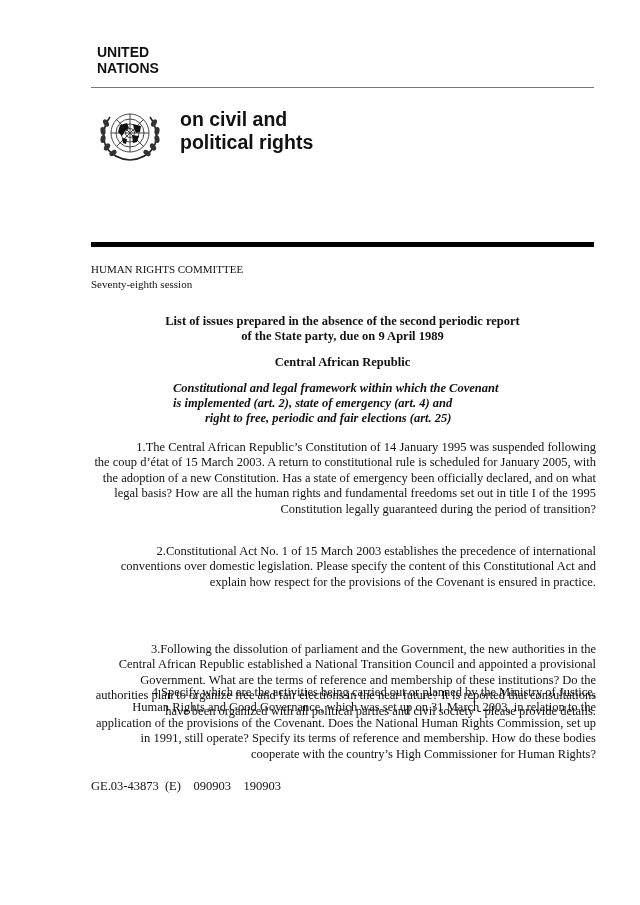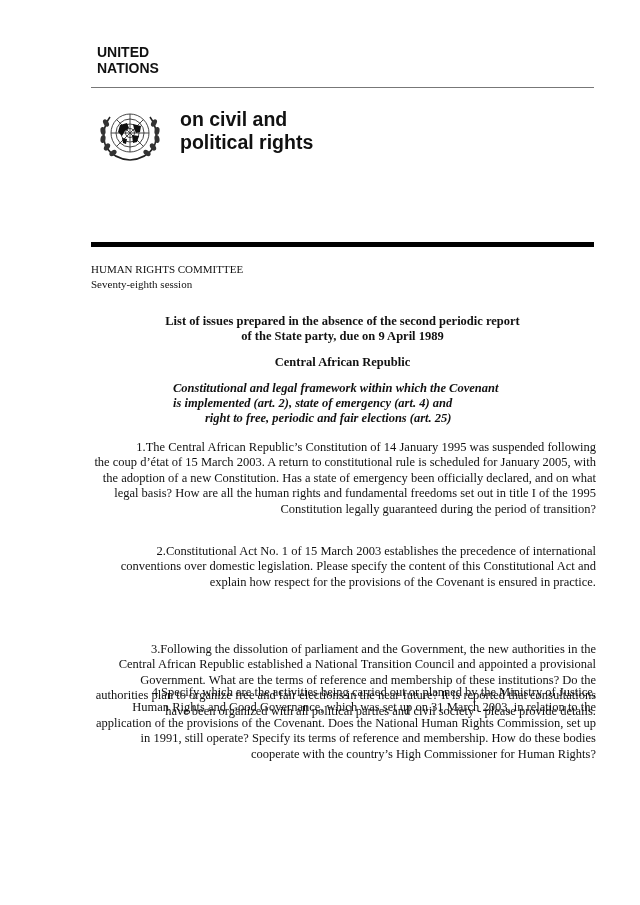--- a/index.html
+++ b/index.html
@@ -122,14 +122,15 @@
   </div>
 
   <div class="para serif p3">
     <span class="num">3.</span><span>Following the dissolution of parliament and the Government, the new authorities in the Central African Republic established a National Transition Council and appointed a provisional Government.  What are the terms of reference and membership of these institutions?  Do the authorities plan to organize free and fair elections in the near future?  It is reported that consultations have been organized with all political parties and civil society - please provide details.</span>
   </div>
 
   <div class="para serif p4">
     <span class="num">4.</span><span>Specify which are the activities being carried out or planned by the Ministry of Justice, Human Rights and Good Governance, which was set up on 31 March 2003, in relation to the application of the provisions of the Covenant.  Does the National Human Rights Commission, set up in 1991, still operate?  Specify its terms of reference and membership.  How do these bodies cooperate with the country’s High Commissioner for Human Rights?</span>
   </div>
 
+  <div class="footer serif">GE.03-43873  (E)    090903    190903</div>
 
 </div>
 
 </body></html>

